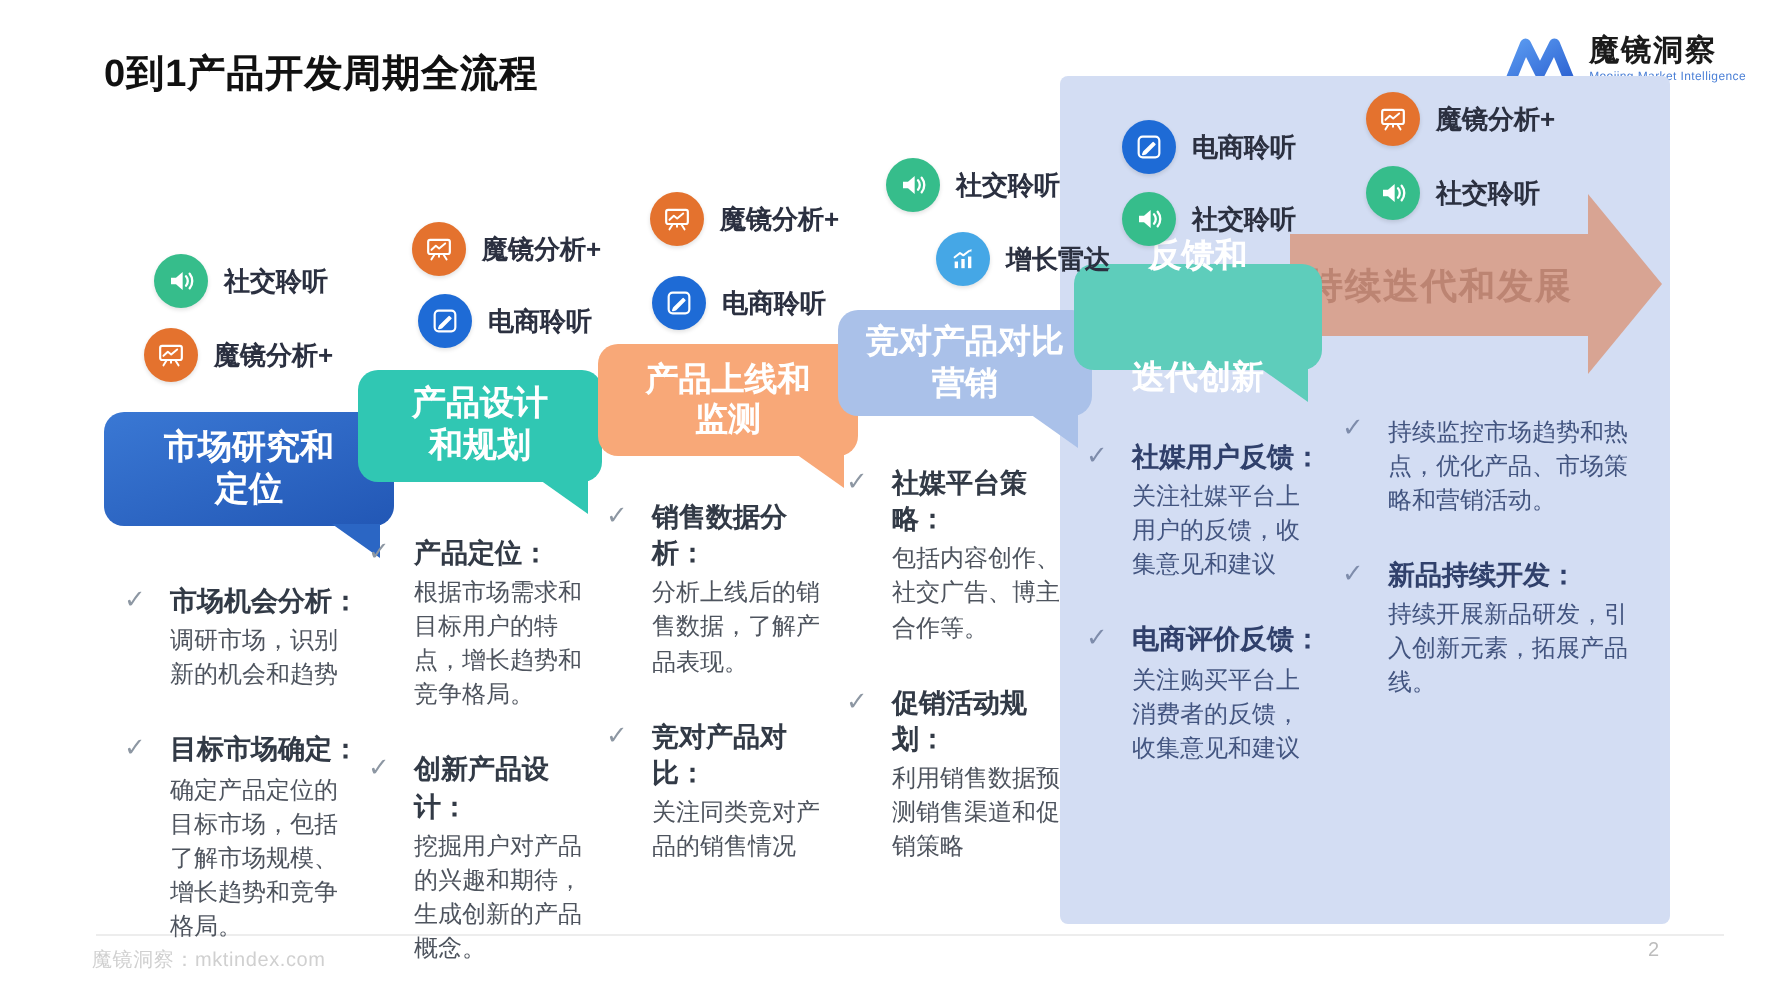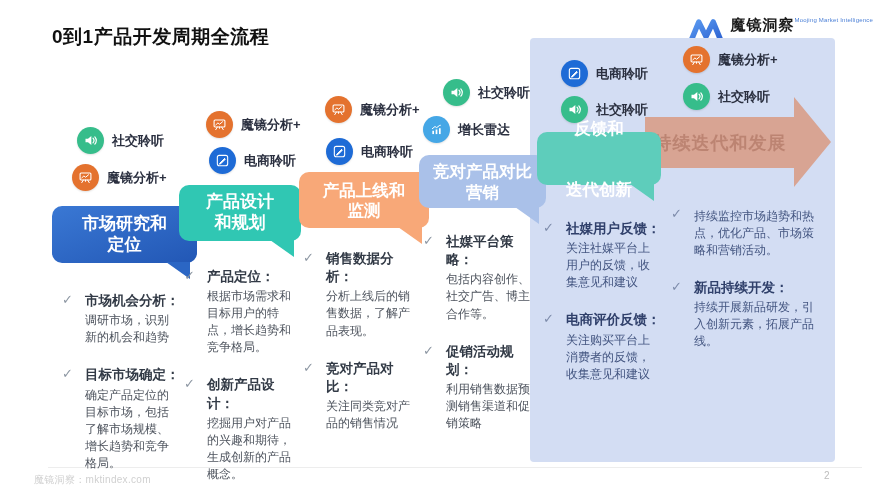--- a/index.html
+++ b/index.html
@@ -8,21 +8,21 @@
     font-family:"Liberation Sans","DejaVu Sans",sans-serif;
     background:#ffffff; position:relative; overflow:hidden;
   }
   .abs { position:absolute; }
 
   
   .page-title { left:52px; top:24px; font-size:19px; font-weight:bold; color:#111; letter-spacing:.5px; }
 
   
   .brand { right:16px; top:16px; display:flex; align-items:flex-start; gap:6px; }
-  .brand-text { display:flex; }
+  .brand-text { display:flex; flex-direction:column; }
   .brand-name { font-size:15px; font-weight:bold; color:#1b1b1b; letter-spacing:1px; }
   .brand-sub { font-size:6px; color:#4a7fd6; margin-top:1px; letter-spacing:.2px; }
 
   
   .panel { left:530px; top:38px; width:305px; height:424px; background:#d3ddf3; border-radius:4px; }
 
   
   .banner { border-radius:10px; color:#fff; font-weight:bold; text-align:center;
             display:flex; flex-direction:column; justify-content:center; line-height:1.22;
             background:var(--c); z-index:3; }
@@ -53,21 +53,21 @@
   .item-desc { font-size:12px; line-height:1.42; margin-top:2px; }
   .col.dark  .item-label { color:#323a46; }
   .col.dark  .item-desc  { color:#4e545e; }
   .col.navy  .item-label { color:#30406b; }
   .col.navy  .item-desc  { color:#43558017; }
   .col.navy  .item-desc  { color:#435580; }
   .col.navy  .check { color:#7e8cab; }
 
   
   .footer-line { left:48px; top:467px; width:814px; height:1px; background:#ededed; }
-  .footer-site { left:34px; top:473px; font-size:10px; color:#d0d0d0; letter-spacing:.3px;text-align:center; }
+  .footer-site { left:46px; top:473px; font-size:10px; color:#d0d0d0; letter-spacing:.3px;text-align:center; }
   .page-num { left:824px; top:470px; font-size:10px; color:#bdbdbd; }
 </style>
 </head>
 <body>
 
 <div class="abs page-title">0到1产品开发周期全流程</div>
 
 <div class="abs brand">
   <span>
     <svg width="38" height="30" viewBox="0 0 42 30">
@@ -176,21 +176,21 @@
 
 <div class="abs tool" style="left:443px; top:79px;">
   <span class="tool-circle" style="background:#36bd8b;">
     <svg viewBox="0 0 18 18">
         <path d="M3 7h3l4-3.4v10.8L6 11H3z" fill="#fff"></path>
         <path d="M12 6.2a4.2 4.2 0 010 5.6 M14.2 4.6a7 7 0 010 8.8" stroke="#fff" stroke-width="1.4" fill="none" stroke-linecap="round"></path>
       </svg>
   </span>
   <span class="tool-label">社交聆听</span>
 </div>
-<div class="abs tool" style="left:423px; top:116px;font-family:Liberation Serif, serif;">
+<div class="abs tool" style="left:468px; top:116px;font-family:Liberation Serif, serif;">
   <span class="tool-circle" style="background:#45a7e6;">
     <svg viewBox="0 0 18 18">
         <path d="M4 8l3.2-2.6 2 1.4 3.4-2.6" fill="none" stroke="#fff" stroke-width="1.2" stroke-linecap="round" stroke-linejoin="round"></path>
         <path d="M12.6 3.6l1.6-.4-.3 1.7z" fill="#fff"></path>
         <rect x="4" y="10.5" width="2" height="4" fill="#fff"></rect>
         <rect x="8" y="9" width="2" height="5.5" fill="#fff"></rect>
         <rect x="12" y="7.5" width="2" height="7" fill="#fff"></rect>
       </svg>
   </span>
   <span class="tool-label">增长雷达</span>

